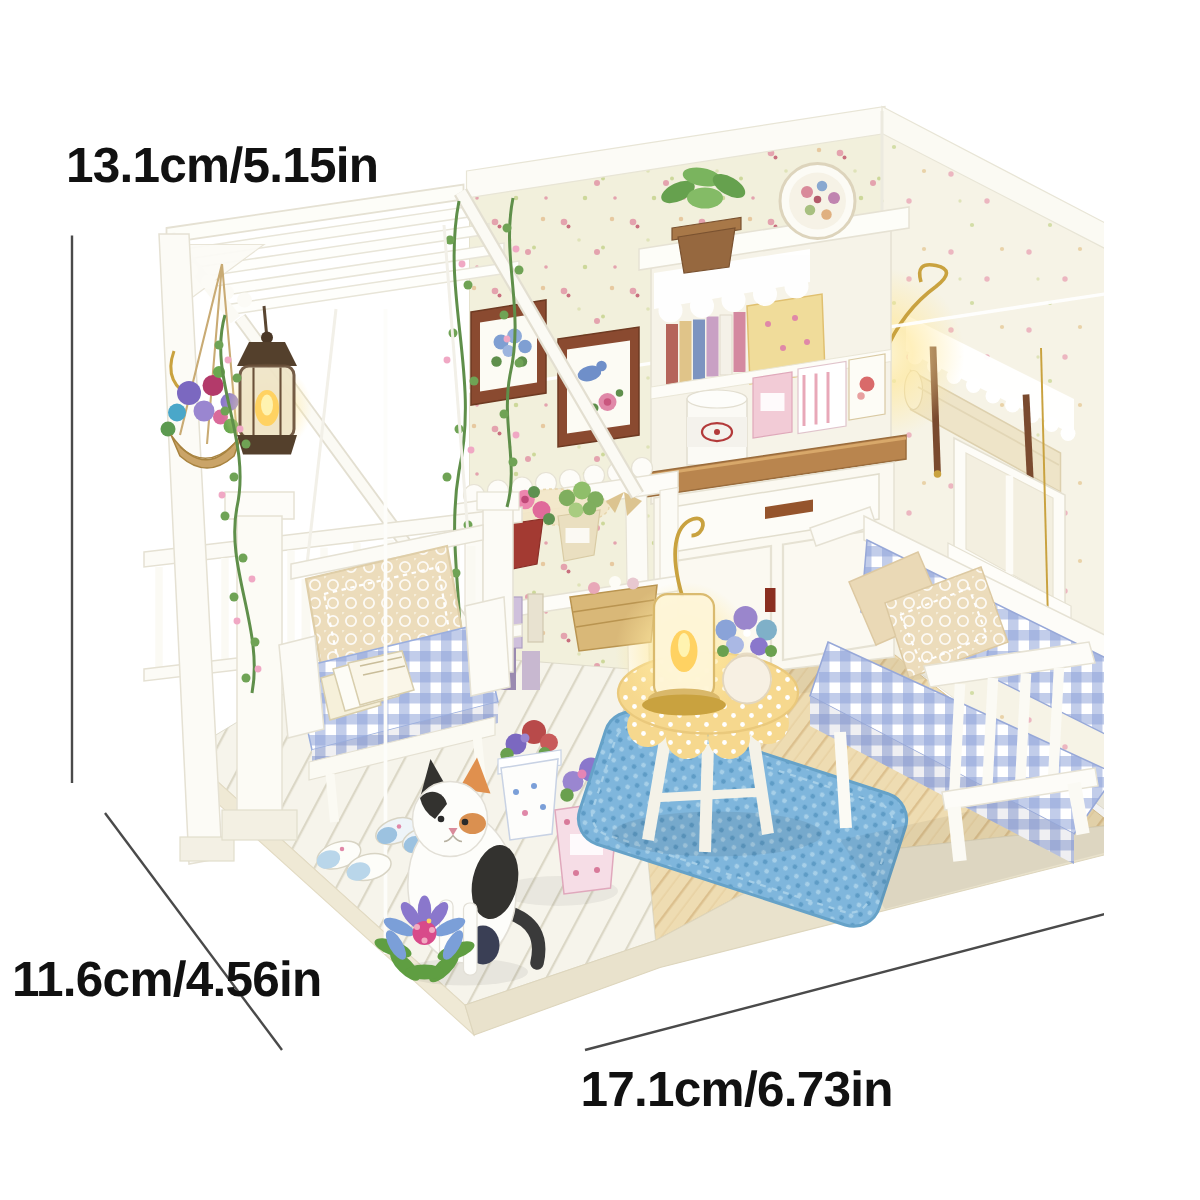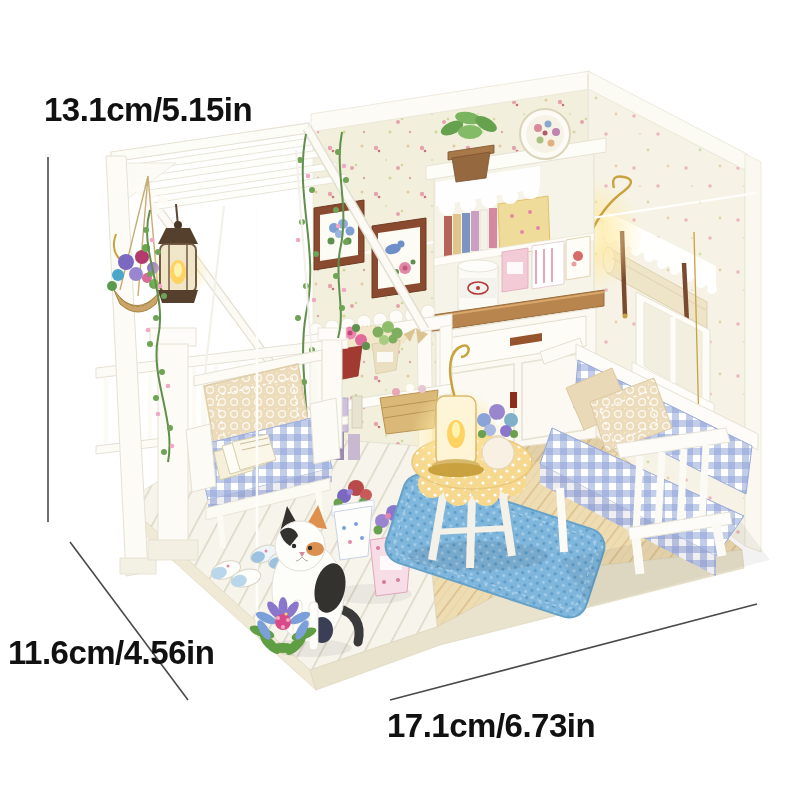--- a/index.html
+++ b/index.html
@@ -1,16 +1,16 @@
 <!DOCTYPE html>
 <html><head>
 <meta charset="utf-8">
 <style>
   html,body{margin:0;padding:0;background:#ffffff;}
-  .stage{position:relative;width:800px;height:800px;background:#ffffff;overflow:hidden;
+  .stage{position:relative;width:736px;height:800px;background:#ffffff;overflow:hidden;
          font-family:"Liberation Sans",sans-serif;}
   svg{display:block}
   text.dim{font-family:"Liberation Sans","DejaVu Sans",sans-serif;font-weight:700;
            font-size:33px;letter-spacing:-0.5px;}
 </style>
 </head>
 <body>
 
 <div class="stage">
 <svg width="800" height="800" viewBox="0 0 800 800">

